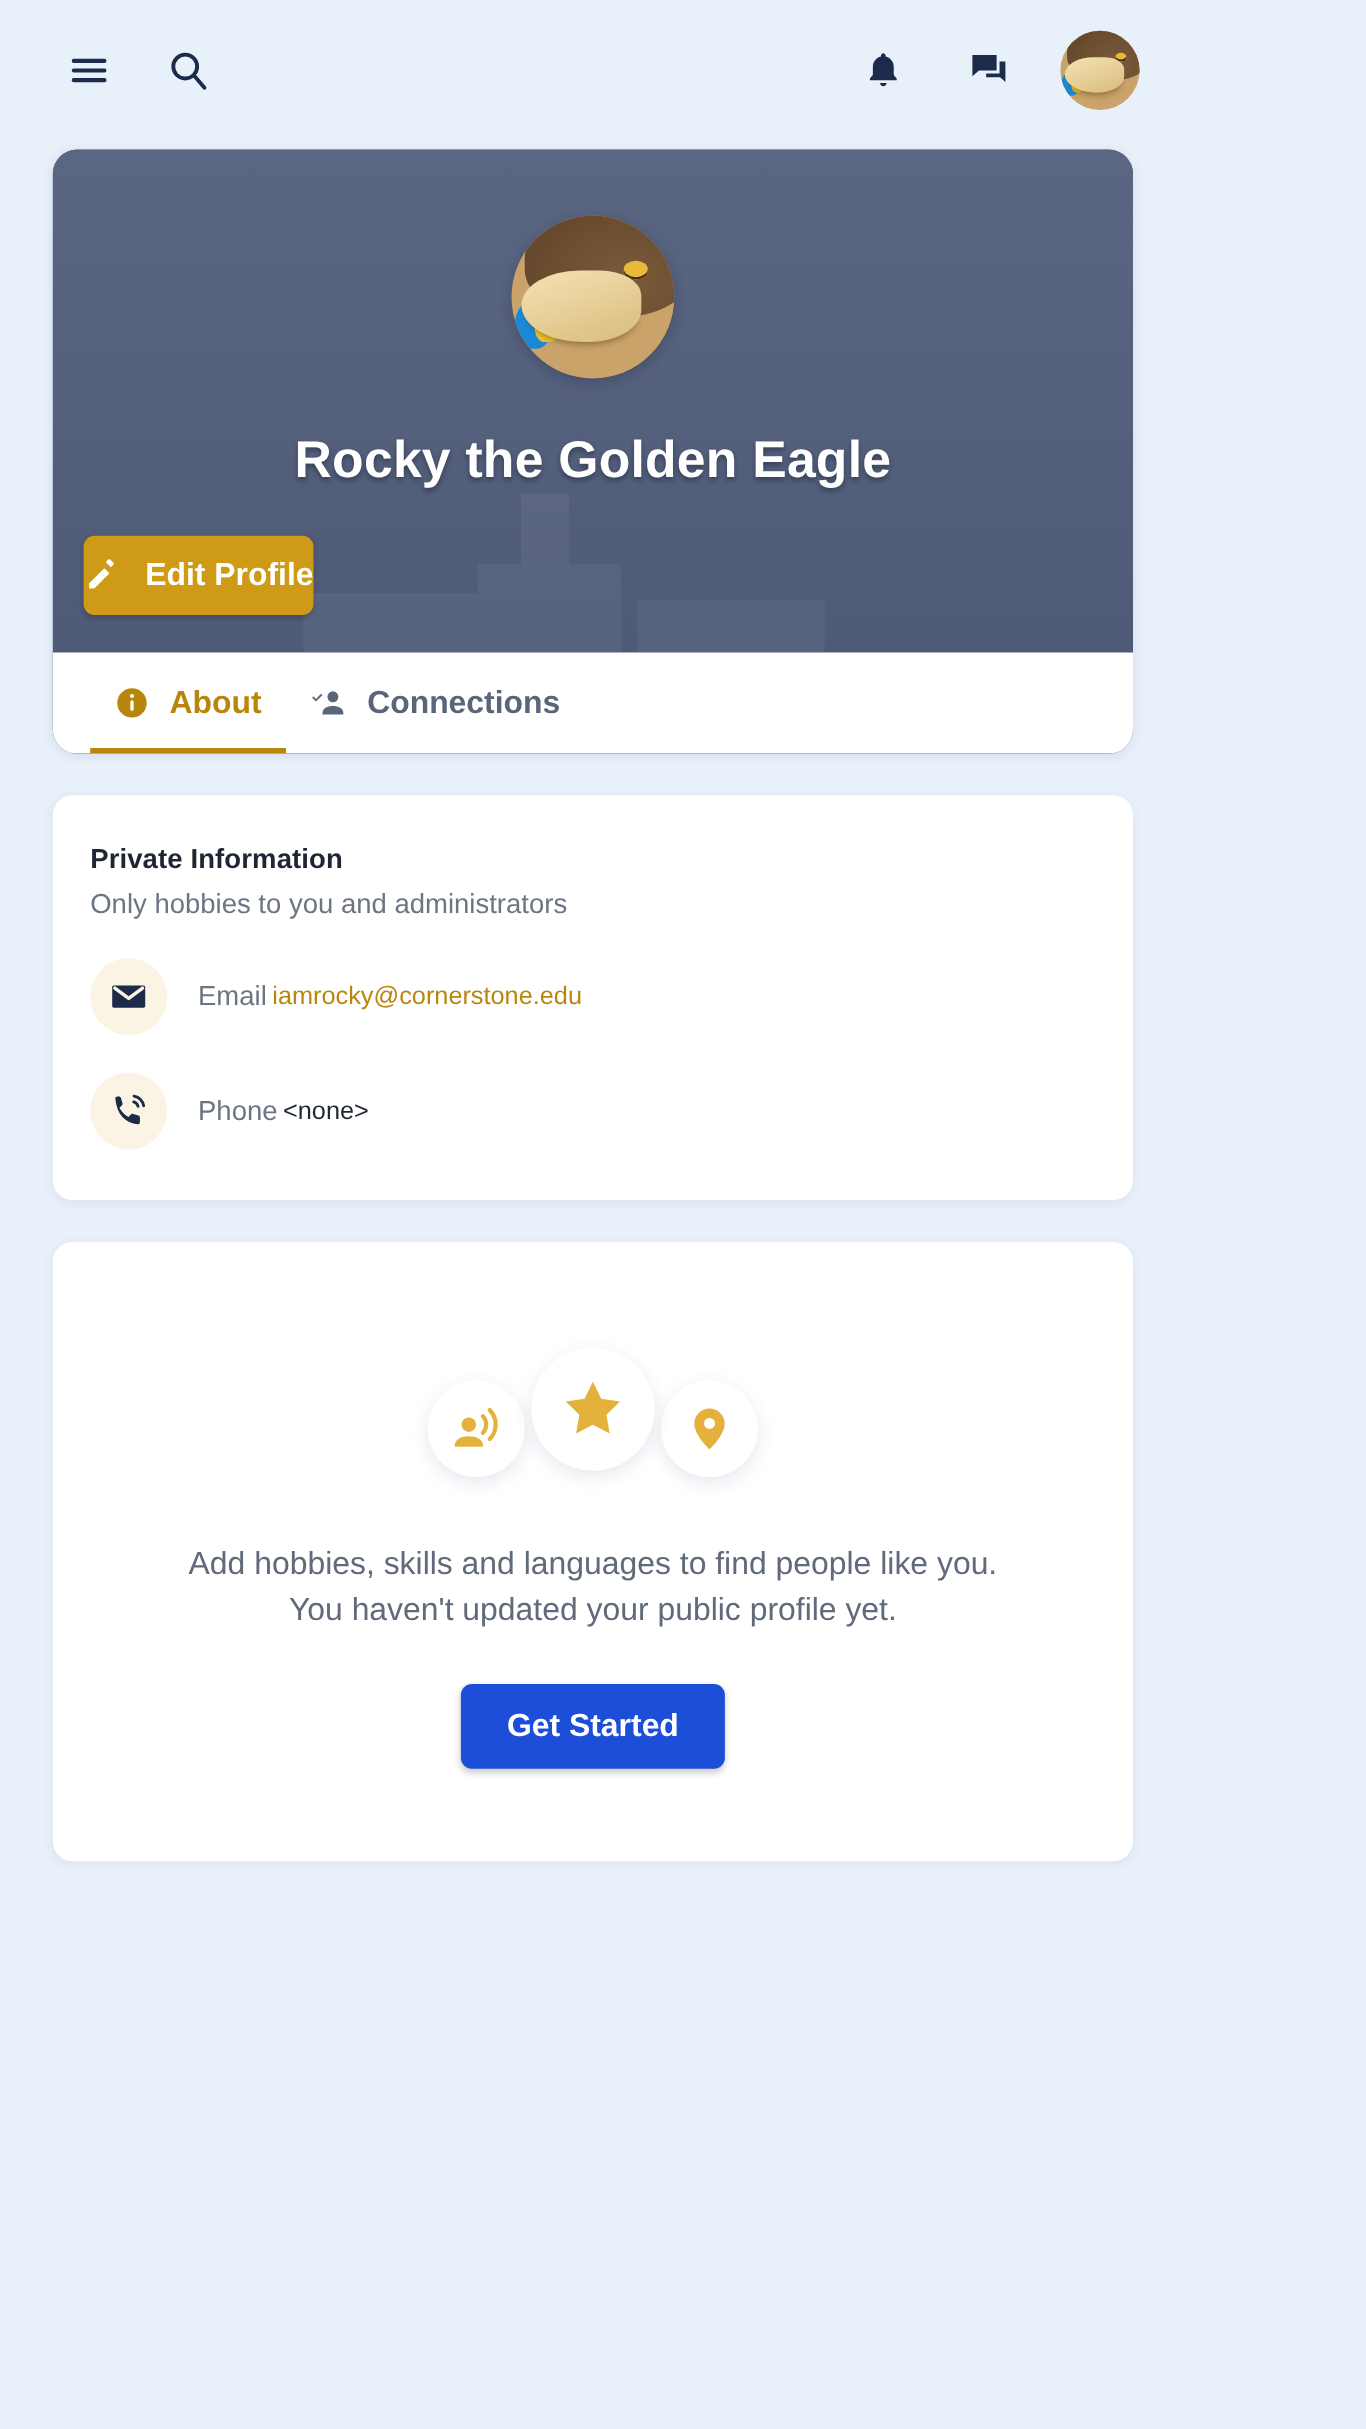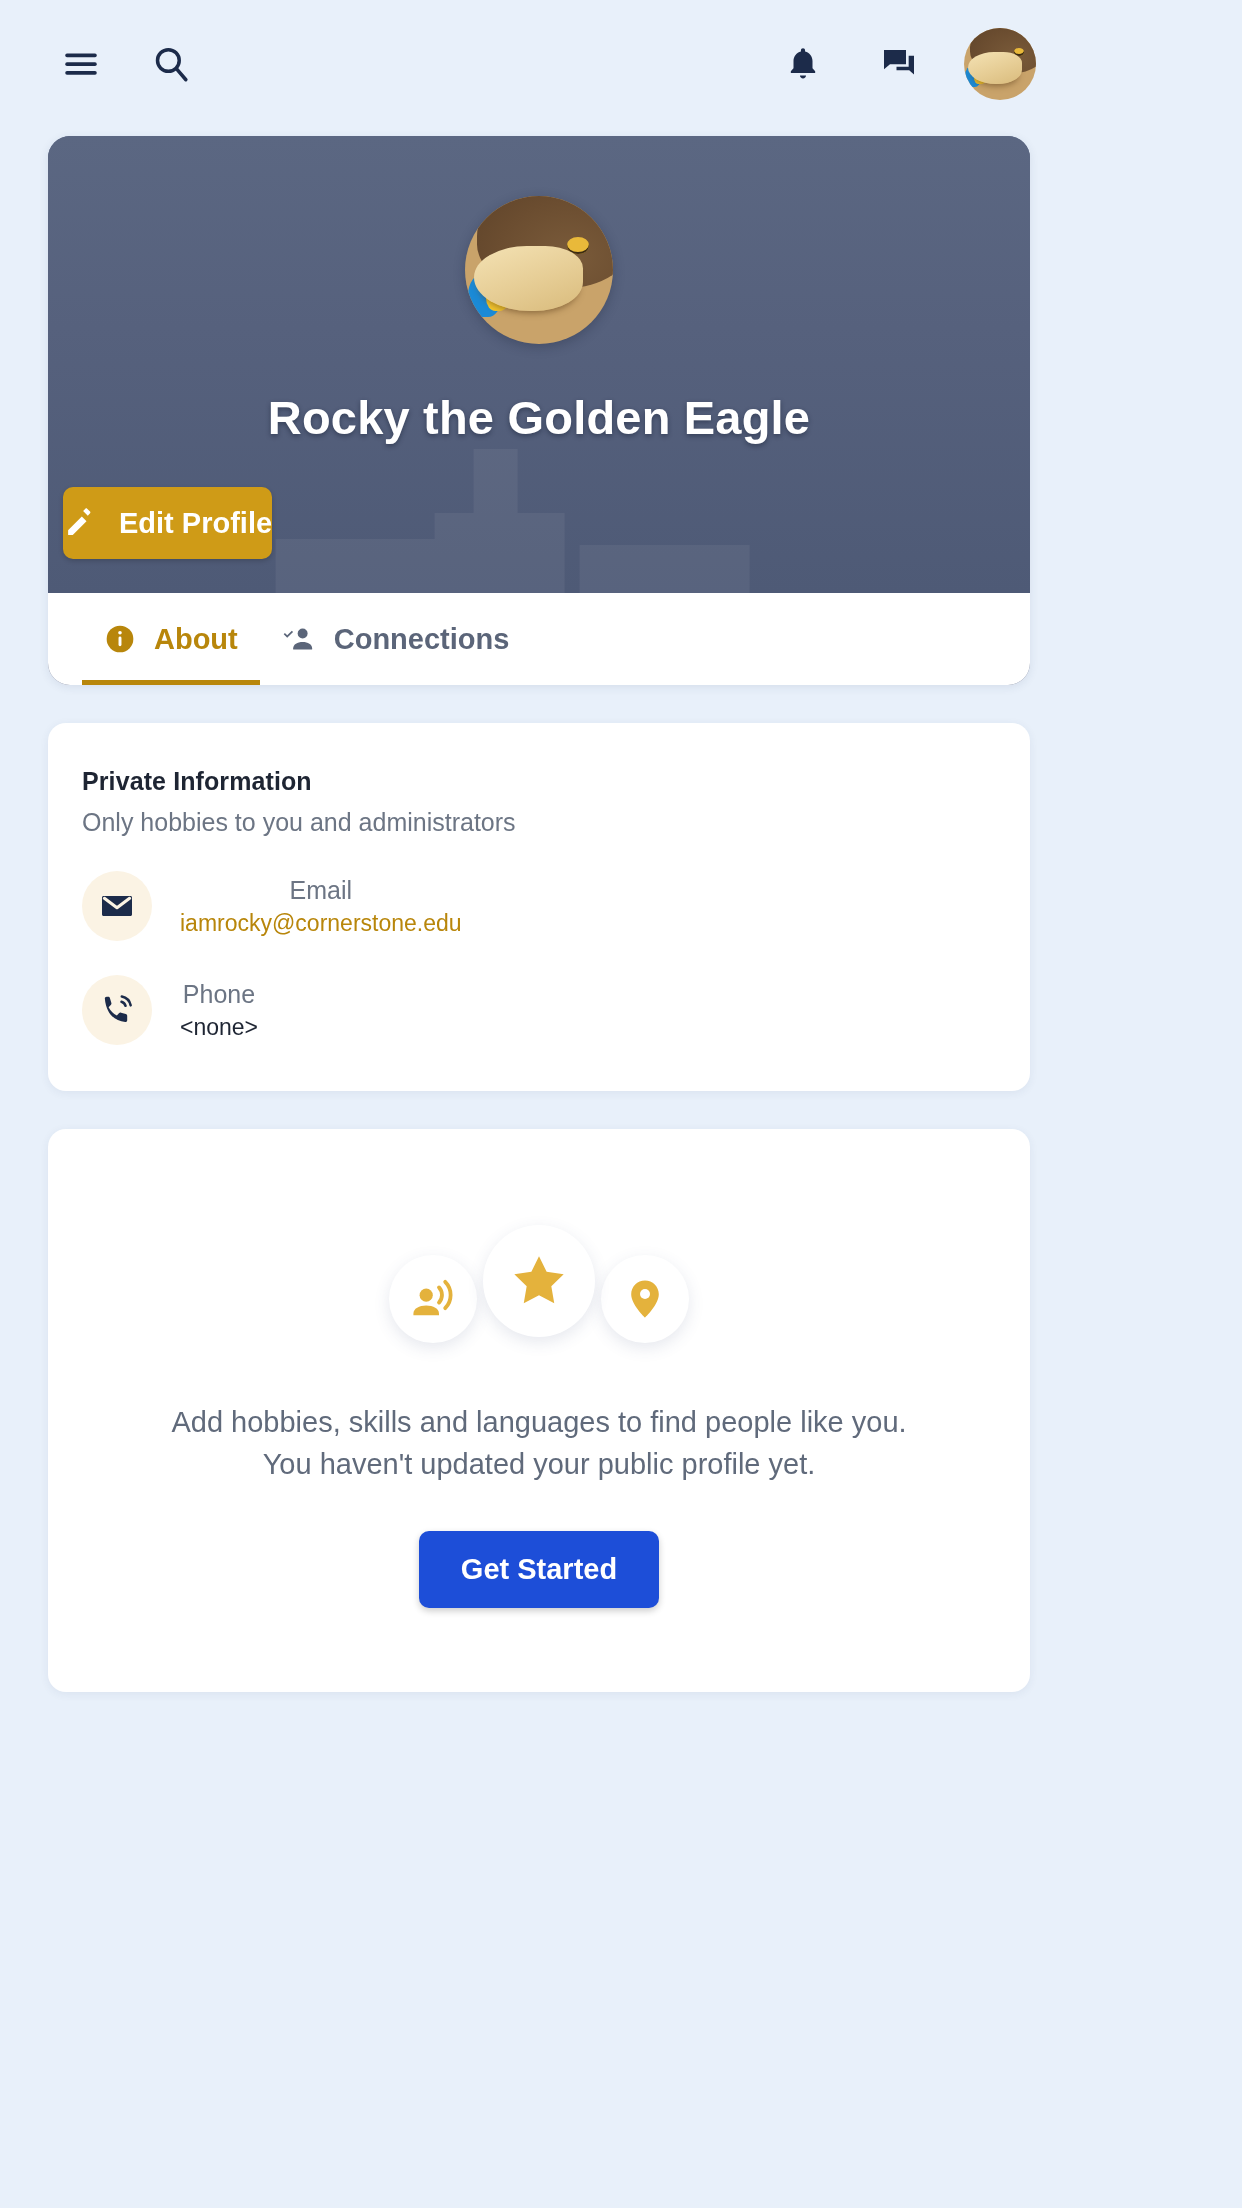--- a/index.html
+++ b/index.html
@@ -150,21 +150,21 @@
     font-weight: bold;
     letter-spacing: .2px;
     text-shadow: 0 2px 5px rgba(15,25,45,.45);
   }
 
   .edit-profile-btn {
     display: flex;
     align-items: center;
     justify-content: center;
     gap: 22px;
-    margin: 42px 28px 0 15px;
+    margin: 42px 28px 0 28px;
     height: 72px;
     border: none;
     border-radius: 10px;
     background: #cf9b17;
     color: #ffffff;
     font-size: 29px;
     font-weight: bold;
     font-family: "Liberation Sans", sans-serif;
     cursor: pointer;
     box-shadow: 0 2px 5px rgba(0,0,0,.18);
@@ -233,21 +233,21 @@
   }
   .info-icon {
     flex: none;
     width: 70px; height: 70px;
     border-radius: 50%;
     background: #fbf3e4;
     display: flex; align-items: center; justify-content: center;
     color: #1c2b4a;
   }
   .info-icon svg { display: block; }
-  .info-text { display: flex; flex-direction: column; gap: 5px; align-items: center; }
+  .info-text { display: flex; flex-direction: row; gap: 5px; }
   .info-label { font-size: 25px; color: #6c7584; }
   .info-value { font-size: 23px; color: #1e2533; }
   .info-value.link { color: #b8860b; }
 
   
   .card-empty {
     padding: 96px 40px 84px 40px;
     text-align: center;
   }
 

